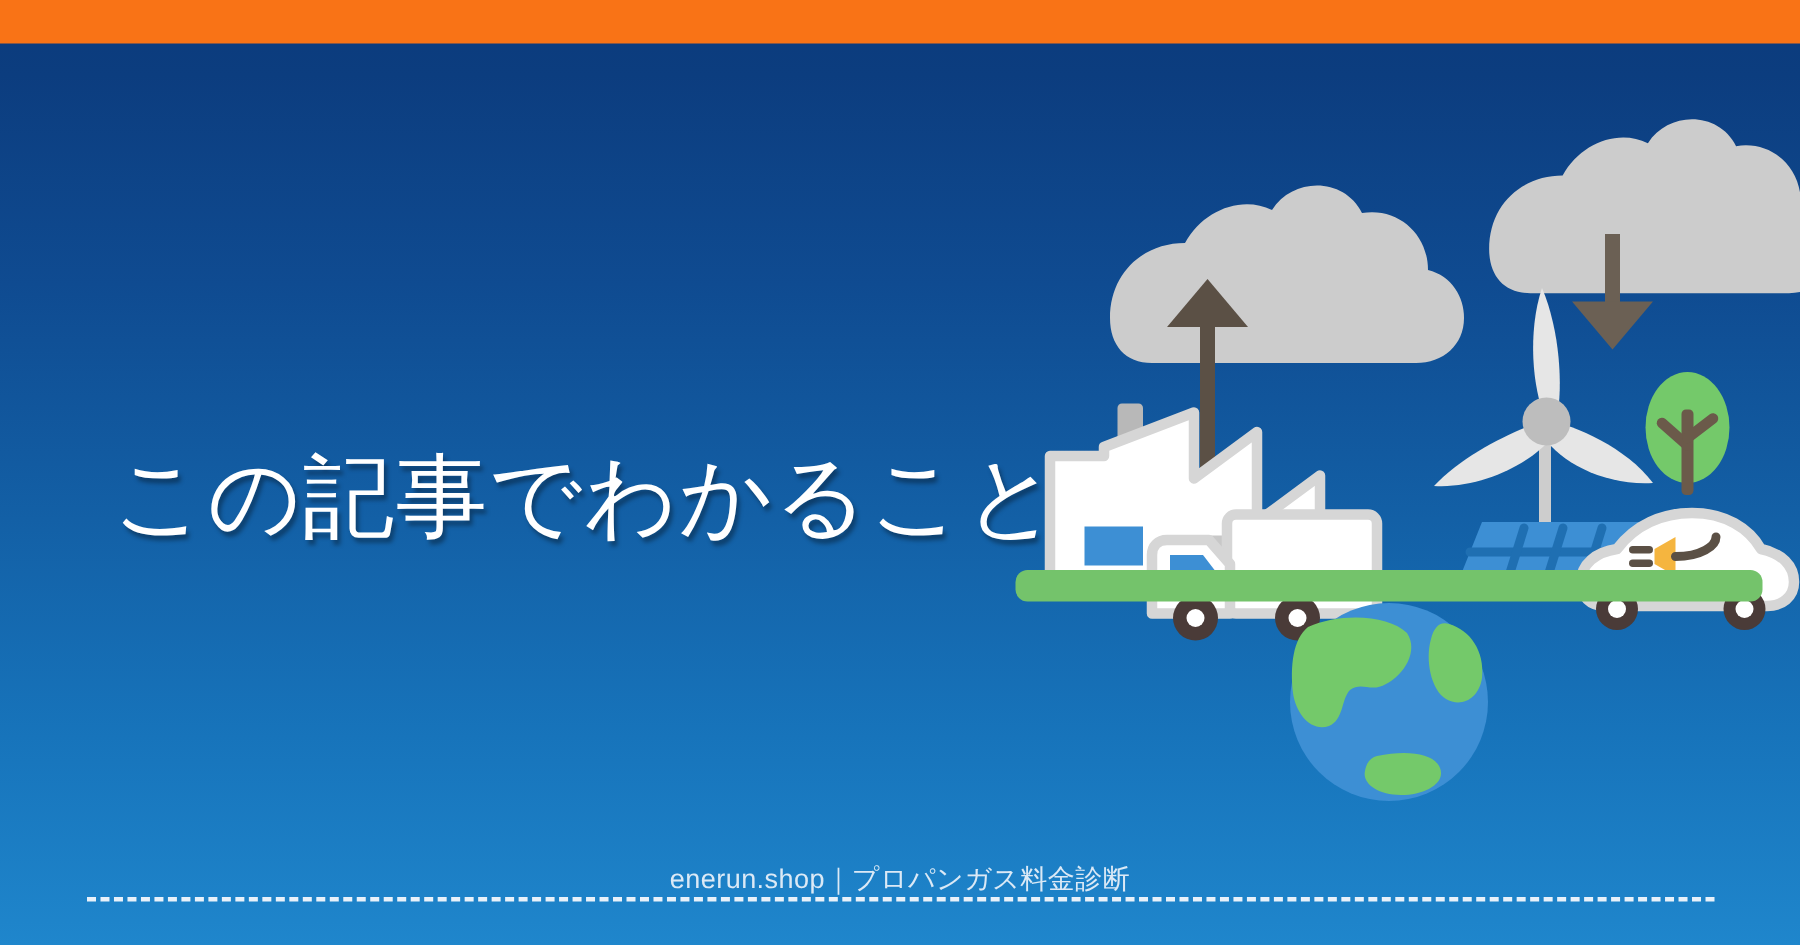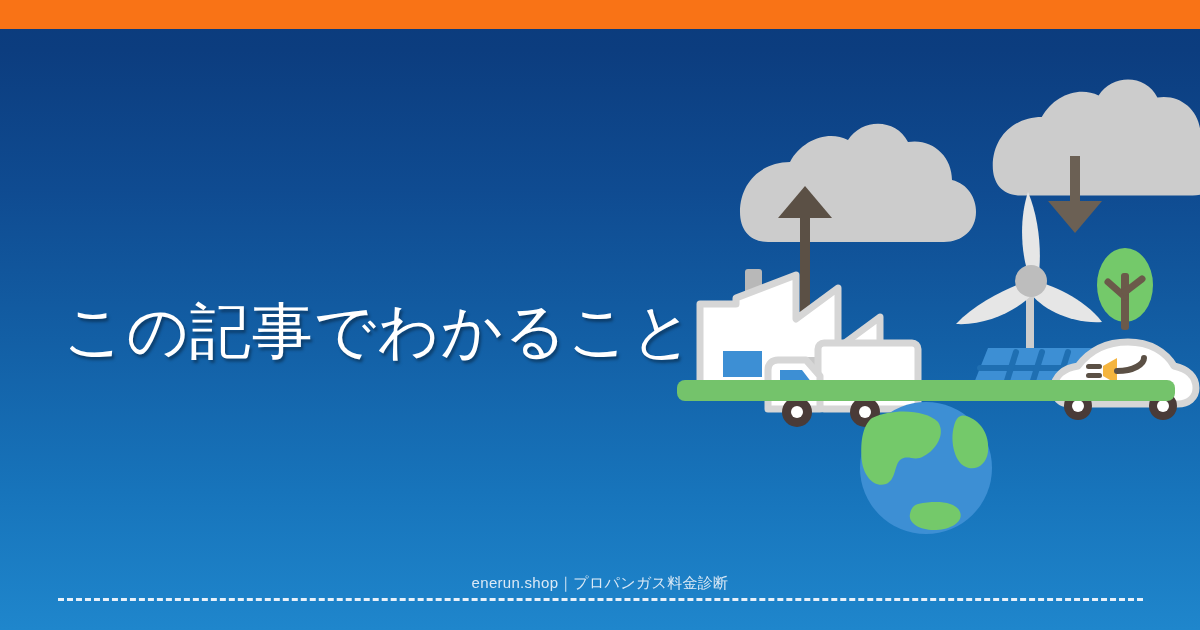--- a/index.html
+++ b/index.html
@@ -32,21 +32,21 @@
     left: 0;
     top: 0;
     width: 1200px;
     height: 29px;
     background: #f97316;
   }
 
   
   #headline {
     position: absolute;
-    left: 63px;
+    left: 75px;
     top: 258px;
     width: 600px;
     font-size: 61px;
     line-height: 1.05;
     letter-spacing: 1px;
     color: #ffffff;
     font-weight: 400;
     text-shadow: 2px 3px 3px rgba(0, 0, 0, 0.35);
     white-space: nowrap;
   }
@@ -59,21 +59,21 @@
     width: 1085px;
     height: 0;
     border-top: 3px dashed #e8f1fa;
   }
   #footer-text {
     position: absolute;
     left: 0;
     top: 574px;
     width: 1200px;
     text-align: center;
-    font-size: 15px;
+    font-size: 18px;
     letter-spacing: 0.3px;
     color: #dbe9f6;
     white-space: nowrap;
   }
   #footer-text .sep {
     color: #dbe9f6;
   }
 
   
   #illustration {

